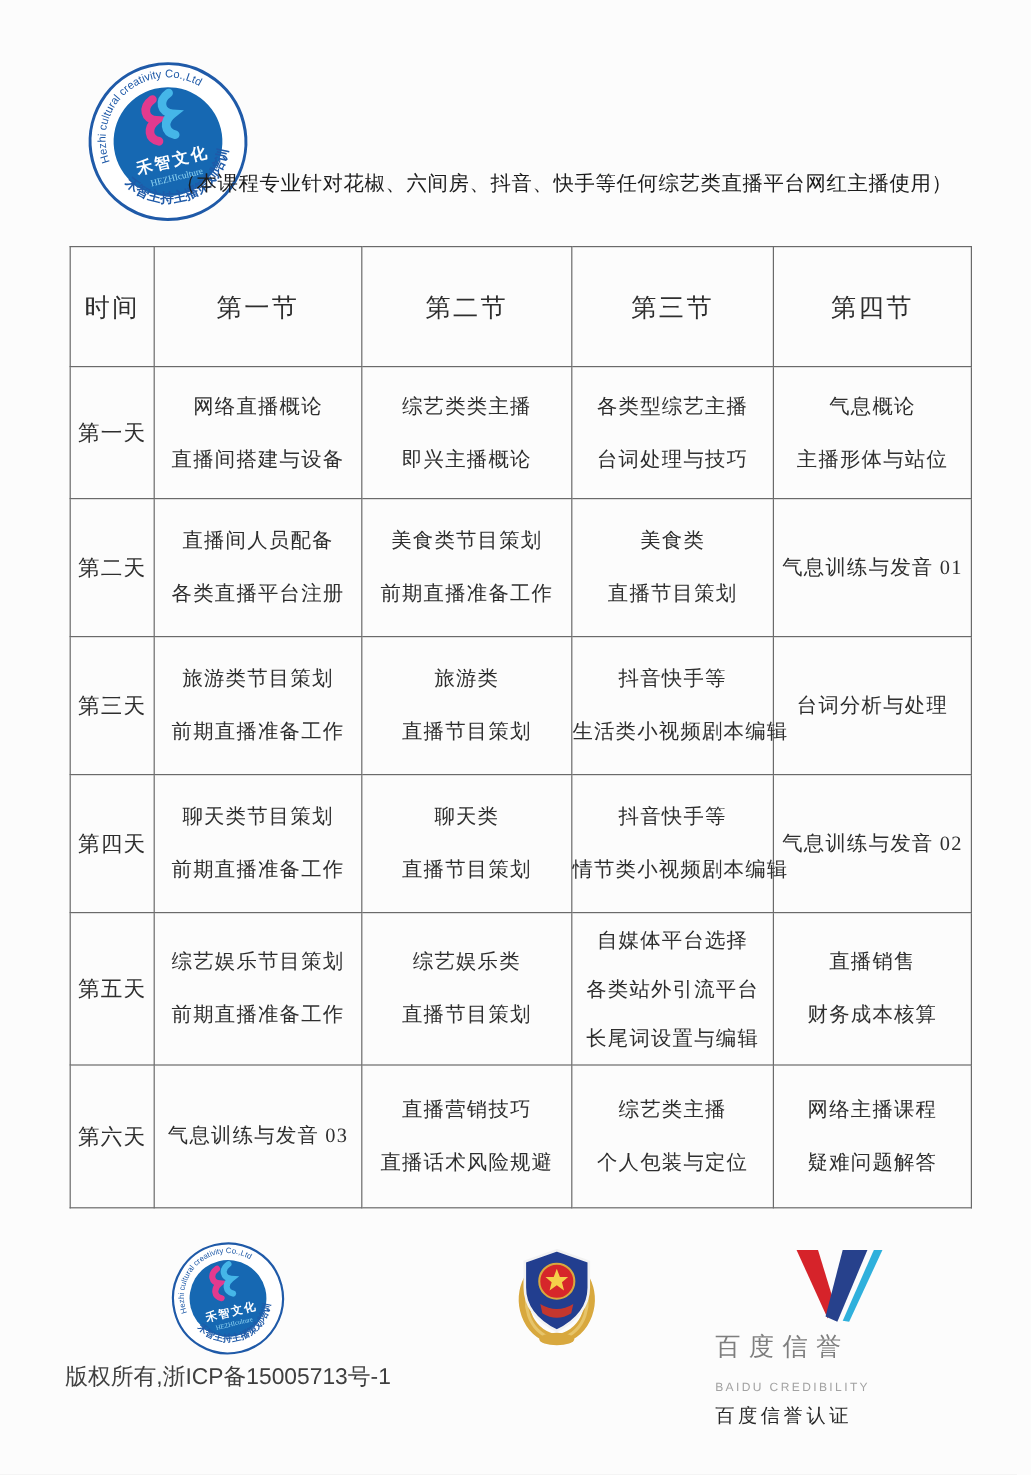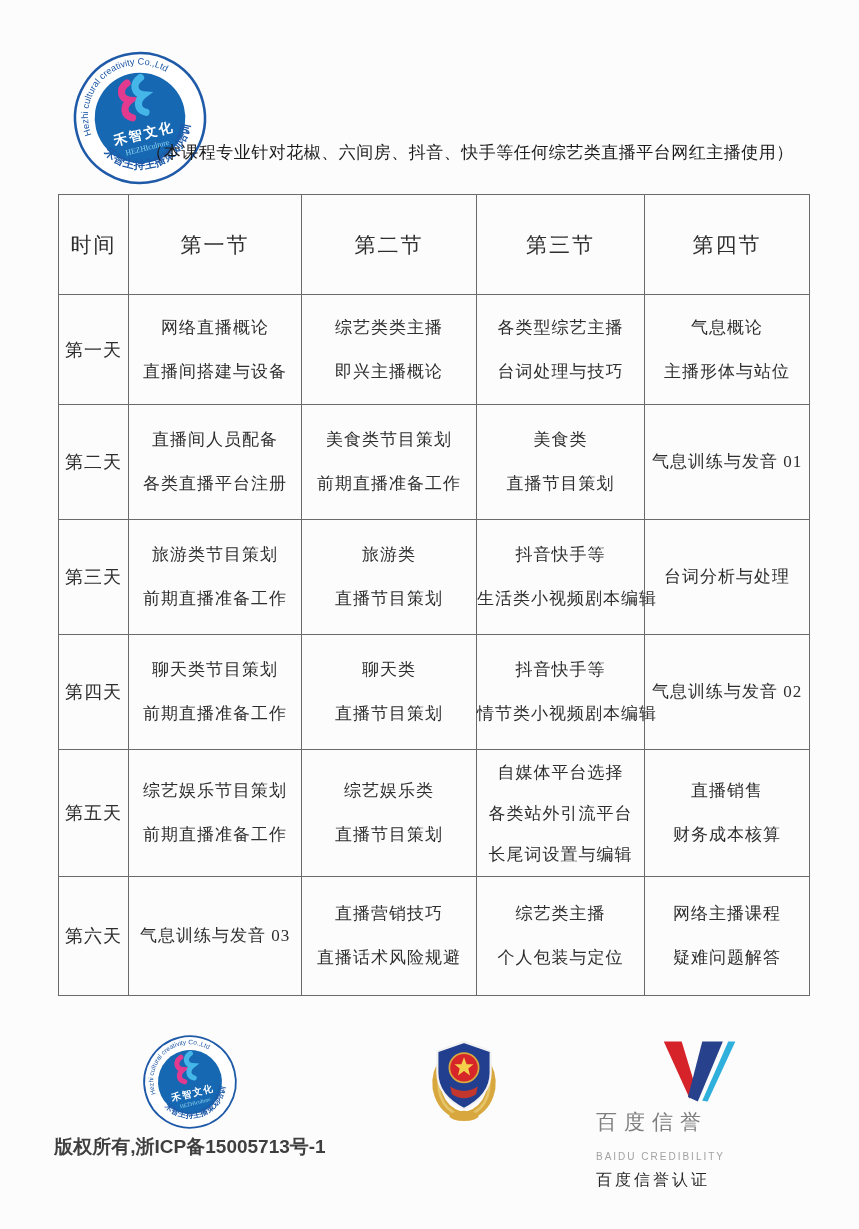--- a/index.html
+++ b/index.html
@@ -15,35 +15,35 @@
   .page-title{
     position:absolute;left:235px;top:68px;width:480px;text-align:center;
     font-size:40px;font-weight:bold;letter-spacing:12px;color:#111;white-space:nowrap;
   }
   .page-subtitle{
     position:absolute;left:60px;top:141px;width:820px;text-align:center;
     font-size:17px;color:#1c1c1c;letter-spacing:0.5px;white-space:nowrap;
   }
   
   table.schedule{
-    position:absolute;left:58px;top:194px;border-collapse:collapse;table-layout:fixed;
+    position:absolute;left:58px;top:205px;border-collapse:collapse;table-layout:fixed;
     width:751px;background:#fcfcfc;
   }
   table.schedule th,table.schedule td{
     border:1px solid #6a6a6a;text-align:center;vertical-align:middle;padding:0;
     font-weight:normal;color:#2e2e2e;
   }
   table.schedule th{font-size:21px;letter-spacing:2px;}
   td.day{font-size:18px;letter-spacing:1px;}
   .ln{line-height:44px;font-size:17px;letter-spacing:1px;white-space:nowrap;}
   .compact .ln{line-height:41px;}
   
   .caption{
     position:absolute;top:1134px;text-align:center;
-    font-family:"Liberation Sans","DejaVu Sans",sans-serif;white-space:nowrap;font-weight:bold;
+    font-family:"Liberation Sans","DejaVu Sans",sans-serif;white-space:nowrap;
   }
   .caption.copyright{left:50px;width:280px;font-size:19px;color:#3f3f3f;}
   .caption.police{left:318px;width:290px;font-size:20px;font-weight:bold;color:#101010;}
   .police-badge{position:absolute;left:421px;top:1032px;width:86px;height:92px;}
   .baidu-box{position:absolute;left:596px;top:1038px;width:200px;text-align:left;
     font-family:"Liberation Sans","DejaVu Sans",sans-serif;}
   .baidu-v{width:86px;height:68px;display:block;margin:0 auto;}
   .baidu-cn{font-size:21px;color:#7e7e7e;letter-spacing:7px;margin-top:2px;}
   .baidu-en{font-size:10px;color:#a2a2a2;letter-spacing:2px;margin-top:15px;}
   .baidu-cert{font-size:16px;color:#282828;letter-spacing:3px;margin-top:8px;

